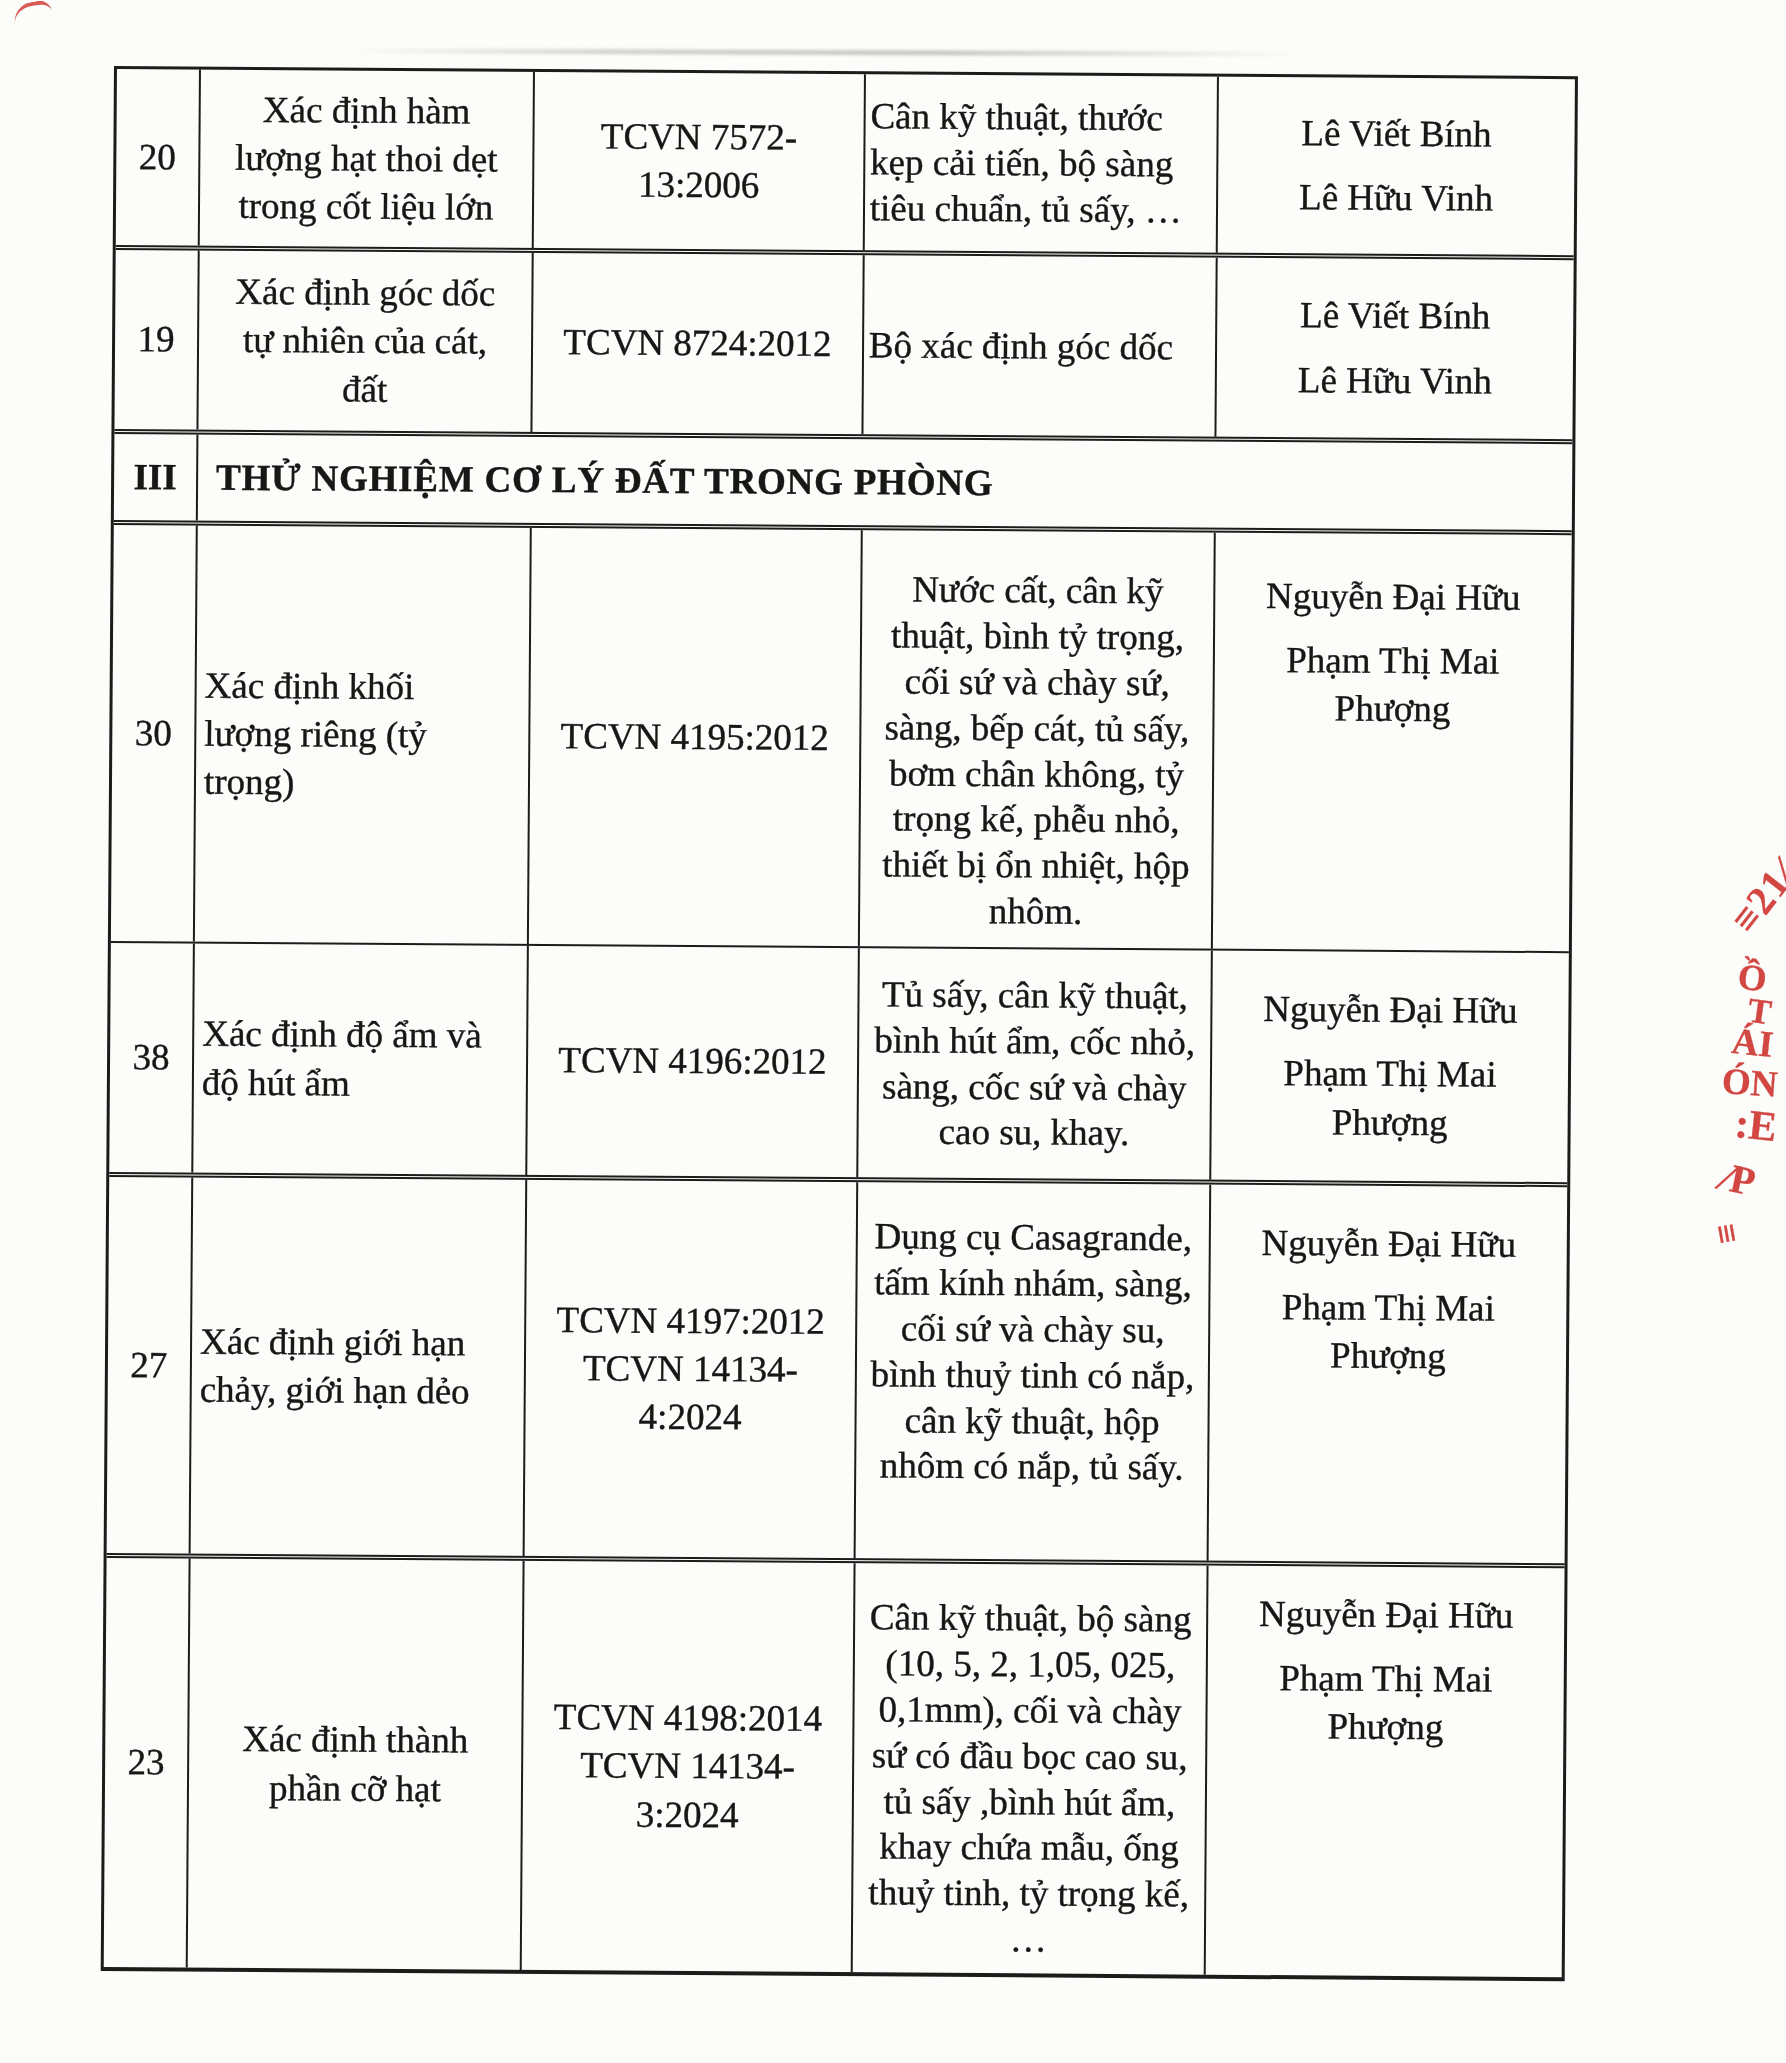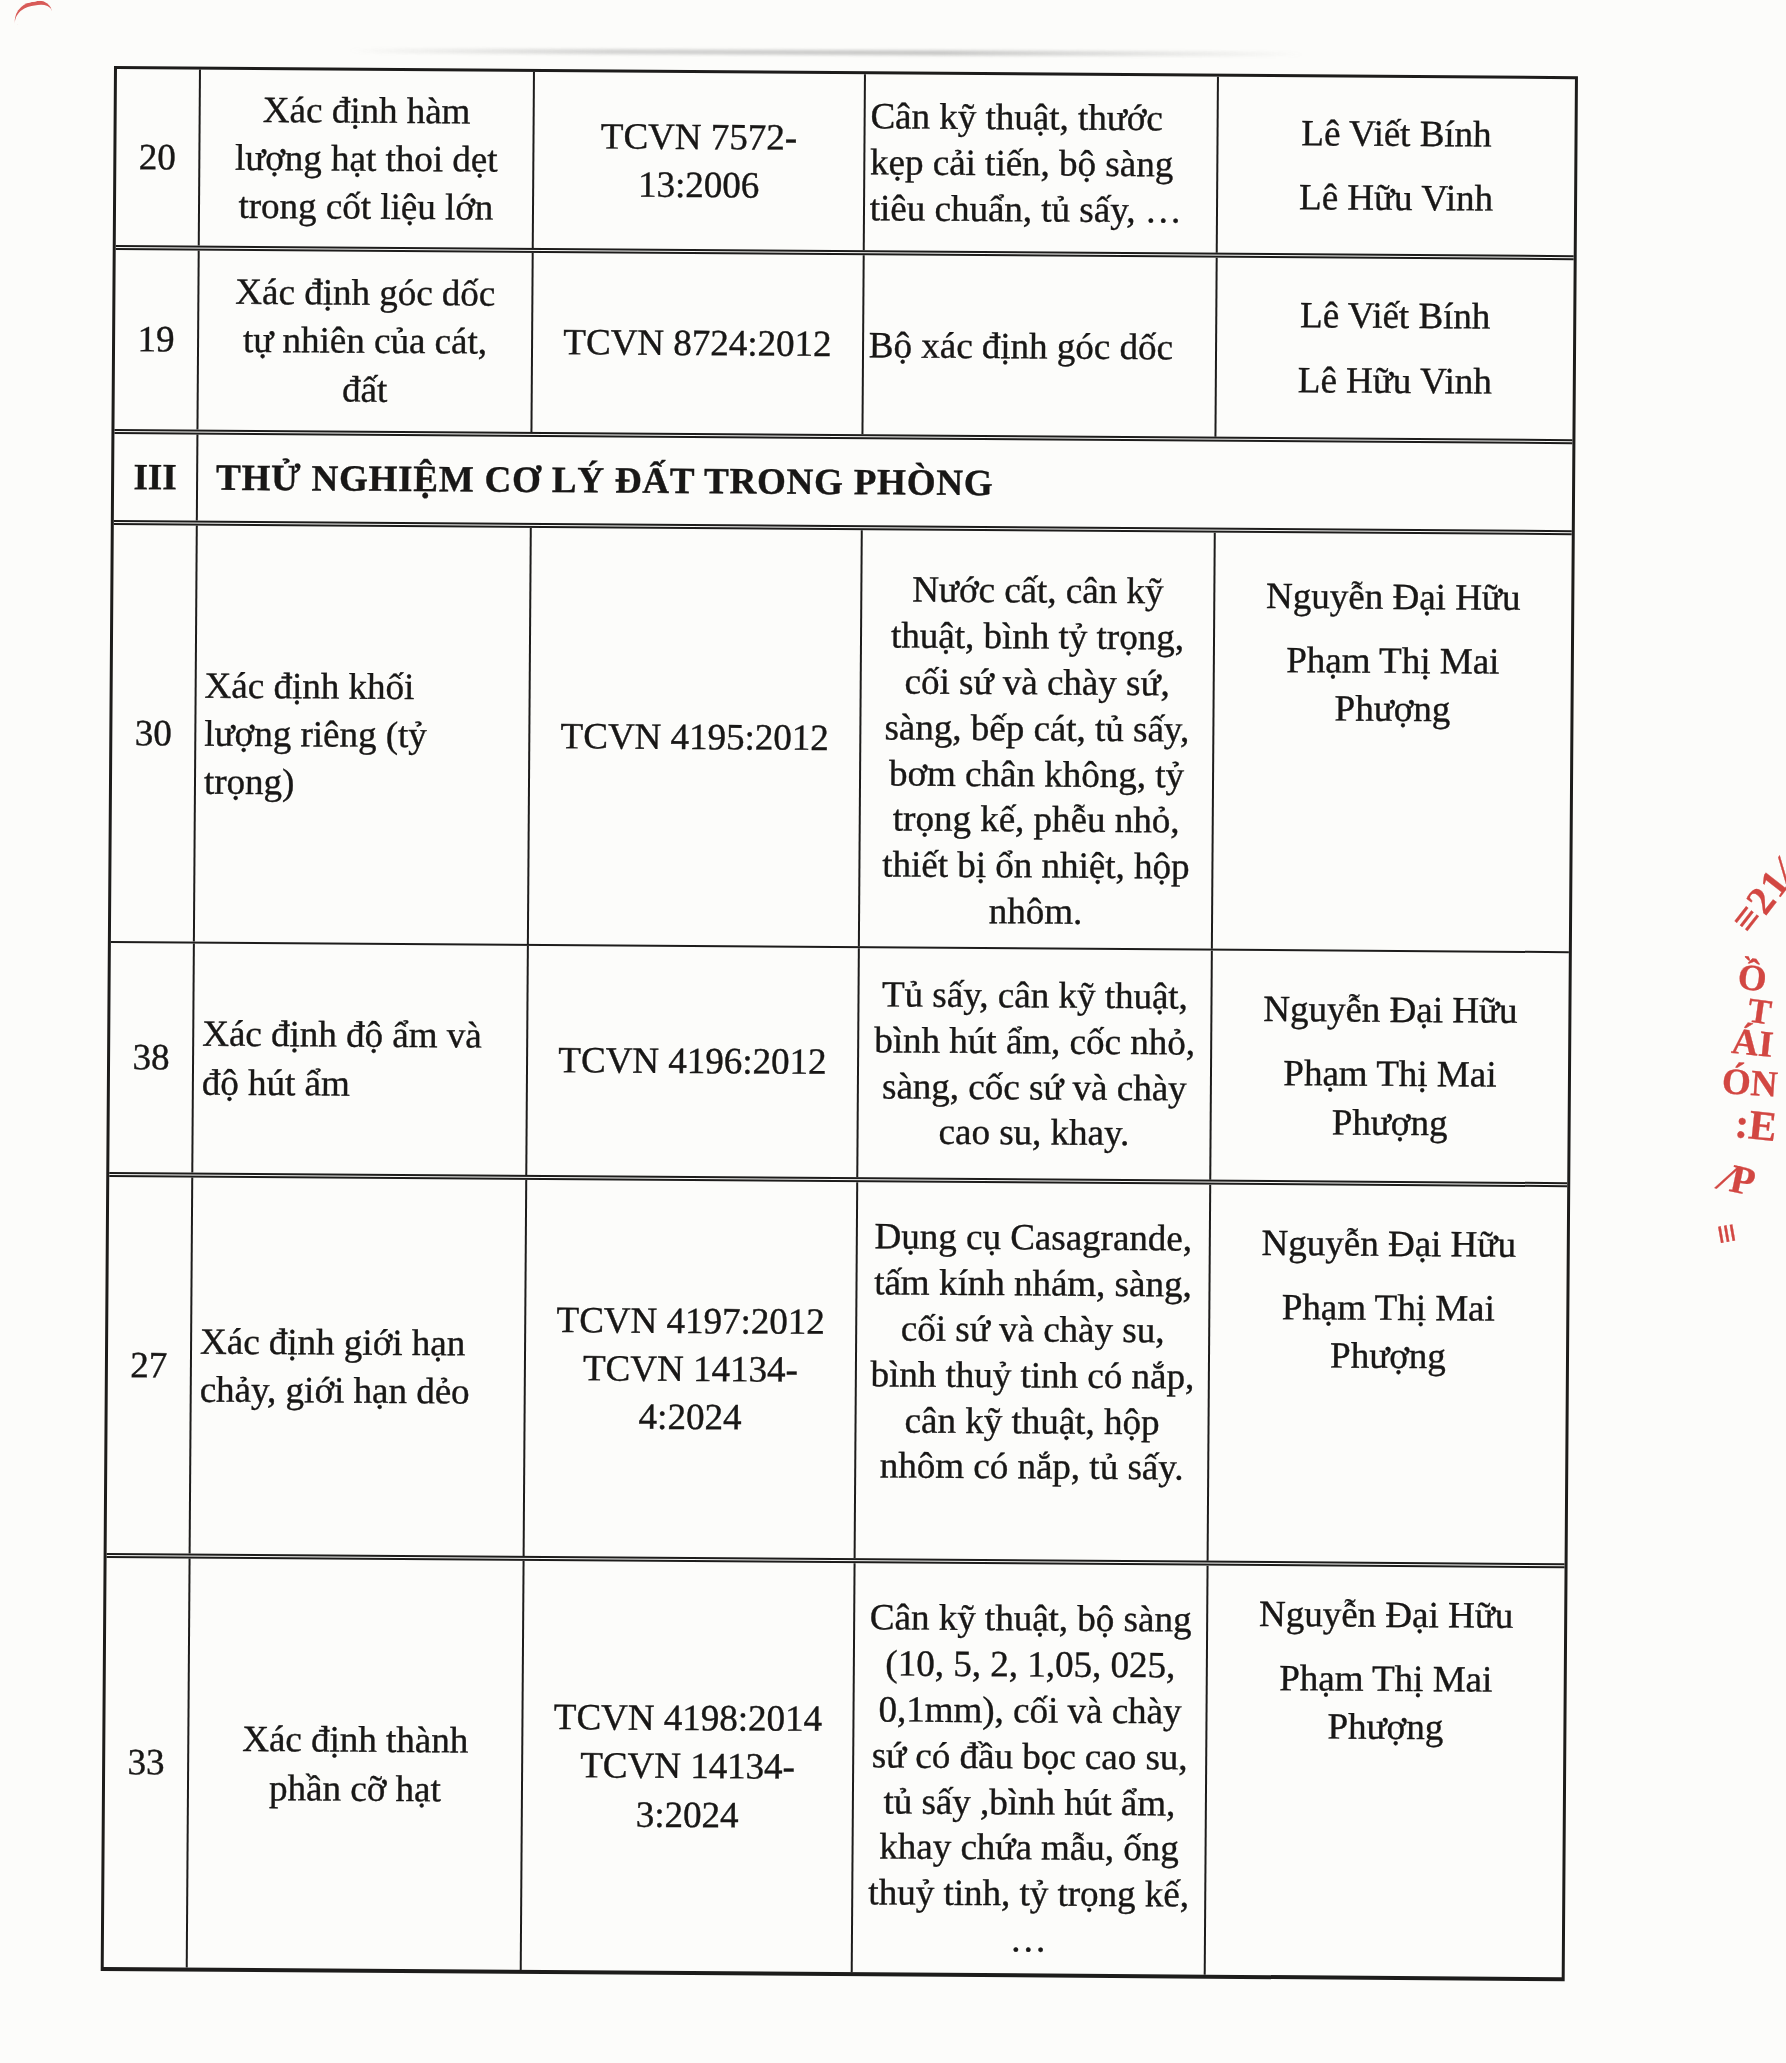--- a/index.html
+++ b/index.html
@@ -173,21 +173,21 @@
           <div>Dụng cụ Casagrande, tấm kính nhám, sàng, cối sứ và chày su, bình thuỷ tinh có nắp, cân kỹ thuật, hộp nhôm có nắp, tủ sấy.</div>
         </div>
       <div class="cell staff vtop pt42">
         <div class="staff-name">Nguyễn Đại Hữu</div>
         <div class="staff-name">Phạm Thị Mai Phượng</div>
       </div>
     </div>
 
     <div class="trow r23">
       <div class="cell stt">
-          <span>33</span>
+          <span>23</span>
         </div>
       <div class="cell name-c">
           <div>Xác định thành phần cỡ hạt</div>
         </div>
       <div class="cell std">
         <div class="std-line">TCVN 4198:2014</div>
         <div class="std-line">TCVN 14134-</div>
         <div class="std-line">3:2024</div>
       </div>
       <div class="cell equip vtop pt38">

